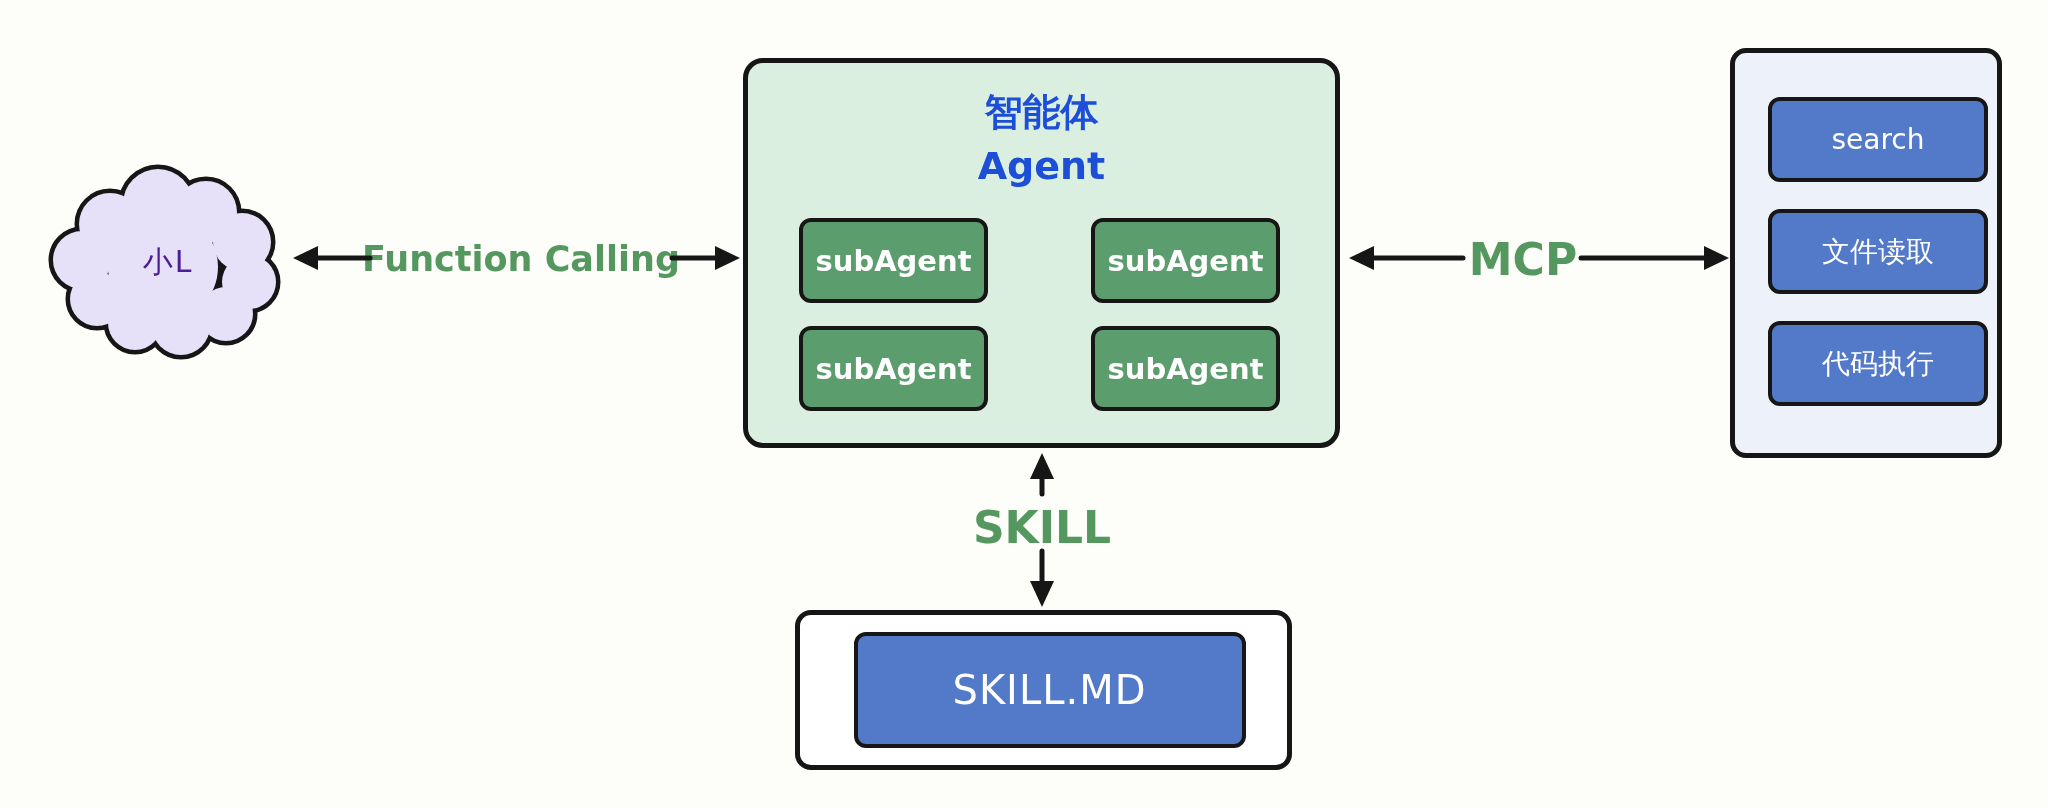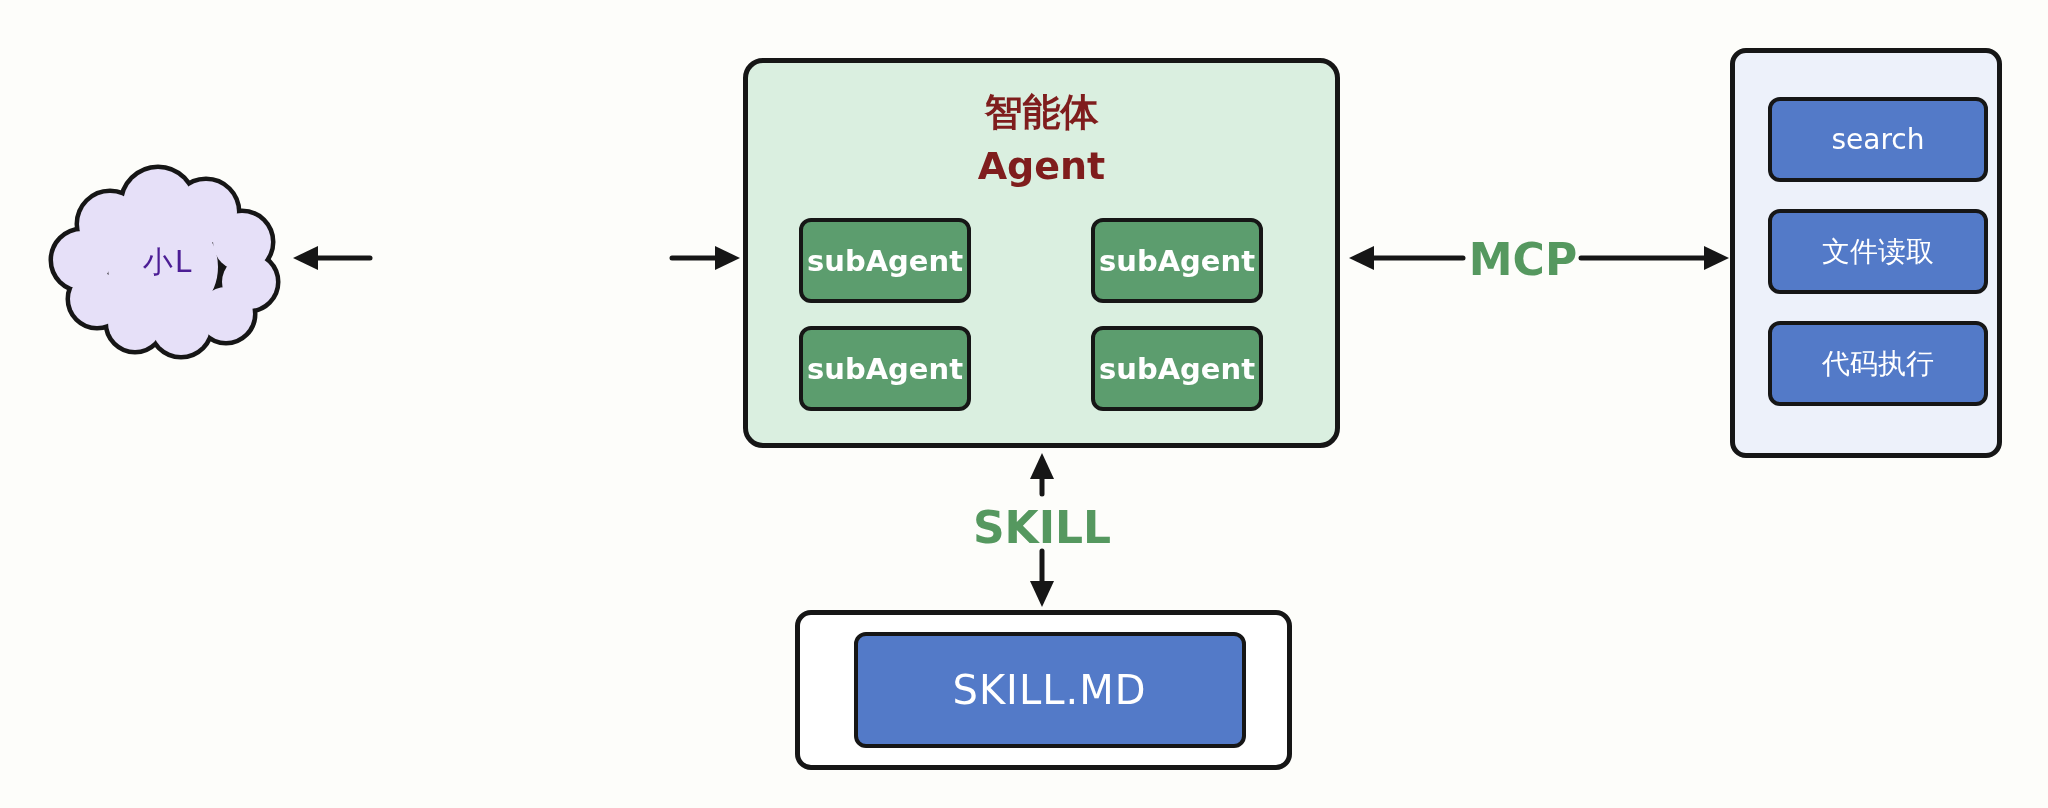--- a/index.html
+++ b/index.html
@@ -24,25 +24,25 @@
     display: flex; align-items: center; justify-content: center;
     font-size: 30px; color: #4c1d95; letter-spacing: 2px; padding-top: 6px;
   }
 
   
   #agent-box {
     position: absolute; left: 743px; top: 58px; width: 597px; height: 390px;
     background: #daefe0; border: 5px solid #161616; border-radius: 20px;
   }
   .agent-title {
-    text-align: center; font-weight: bold; color: #7f1d1d; font-size: 38px; line-height: 54px;
+    text-align: center; font-weight: bold; color: #1d4ed8; font-size: 38px; line-height: 54px;
   }
   #agent-title-zh { margin-top: 22px; }
   .subagent {
-    position: absolute; width: 172px; height: 85px;
+    position: absolute; width: 189px; height: 85px;
     background: #5c9d6e; border: 4px solid #161616; border-radius: 12px;
     display: flex; align-items: center; justify-content: center;
     color: #ffffff; font-weight: bold; font-size: 29px;
   }
   #subagent-1 { left: 51px;  top: 155px; }
   #subagent-2 { left: 343px; top: 155px; }
   #subagent-3 { left: 51px;  top: 263px; }
   #subagent-4 { left: 343px; top: 263px; }
 
   
@@ -121,20 +121,21 @@
 
   <div id="agent-box">
     <div class="agent-title" id="agent-title-zh">智能体</div>
     <div class="agent-title" id="agent-title-en">Agent</div>
     <div class="subagent" id="subagent-1">subAgent</div>
     <div class="subagent" id="subagent-2">subAgent</div>
     <div class="subagent" id="subagent-3">subAgent</div>
     <div class="subagent" id="subagent-4">subAgent</div>
   </div>
 
+  <div class="link-label" id="label-function-calling">Function Calling</div>
   <div class="link-label" id="label-mcp">MCP</div>
   <div class="link-label" id="label-skill">SKILL</div>
 
   <div id="tools-panel">
     <div class="tool-btn" id="tool-btn-1">search</div>
     <div class="tool-btn" id="tool-btn-2">文件读取</div>
     <div class="tool-btn" id="tool-btn-3">代码执行</div>
   </div>
 
   <div id="skill-outer">

